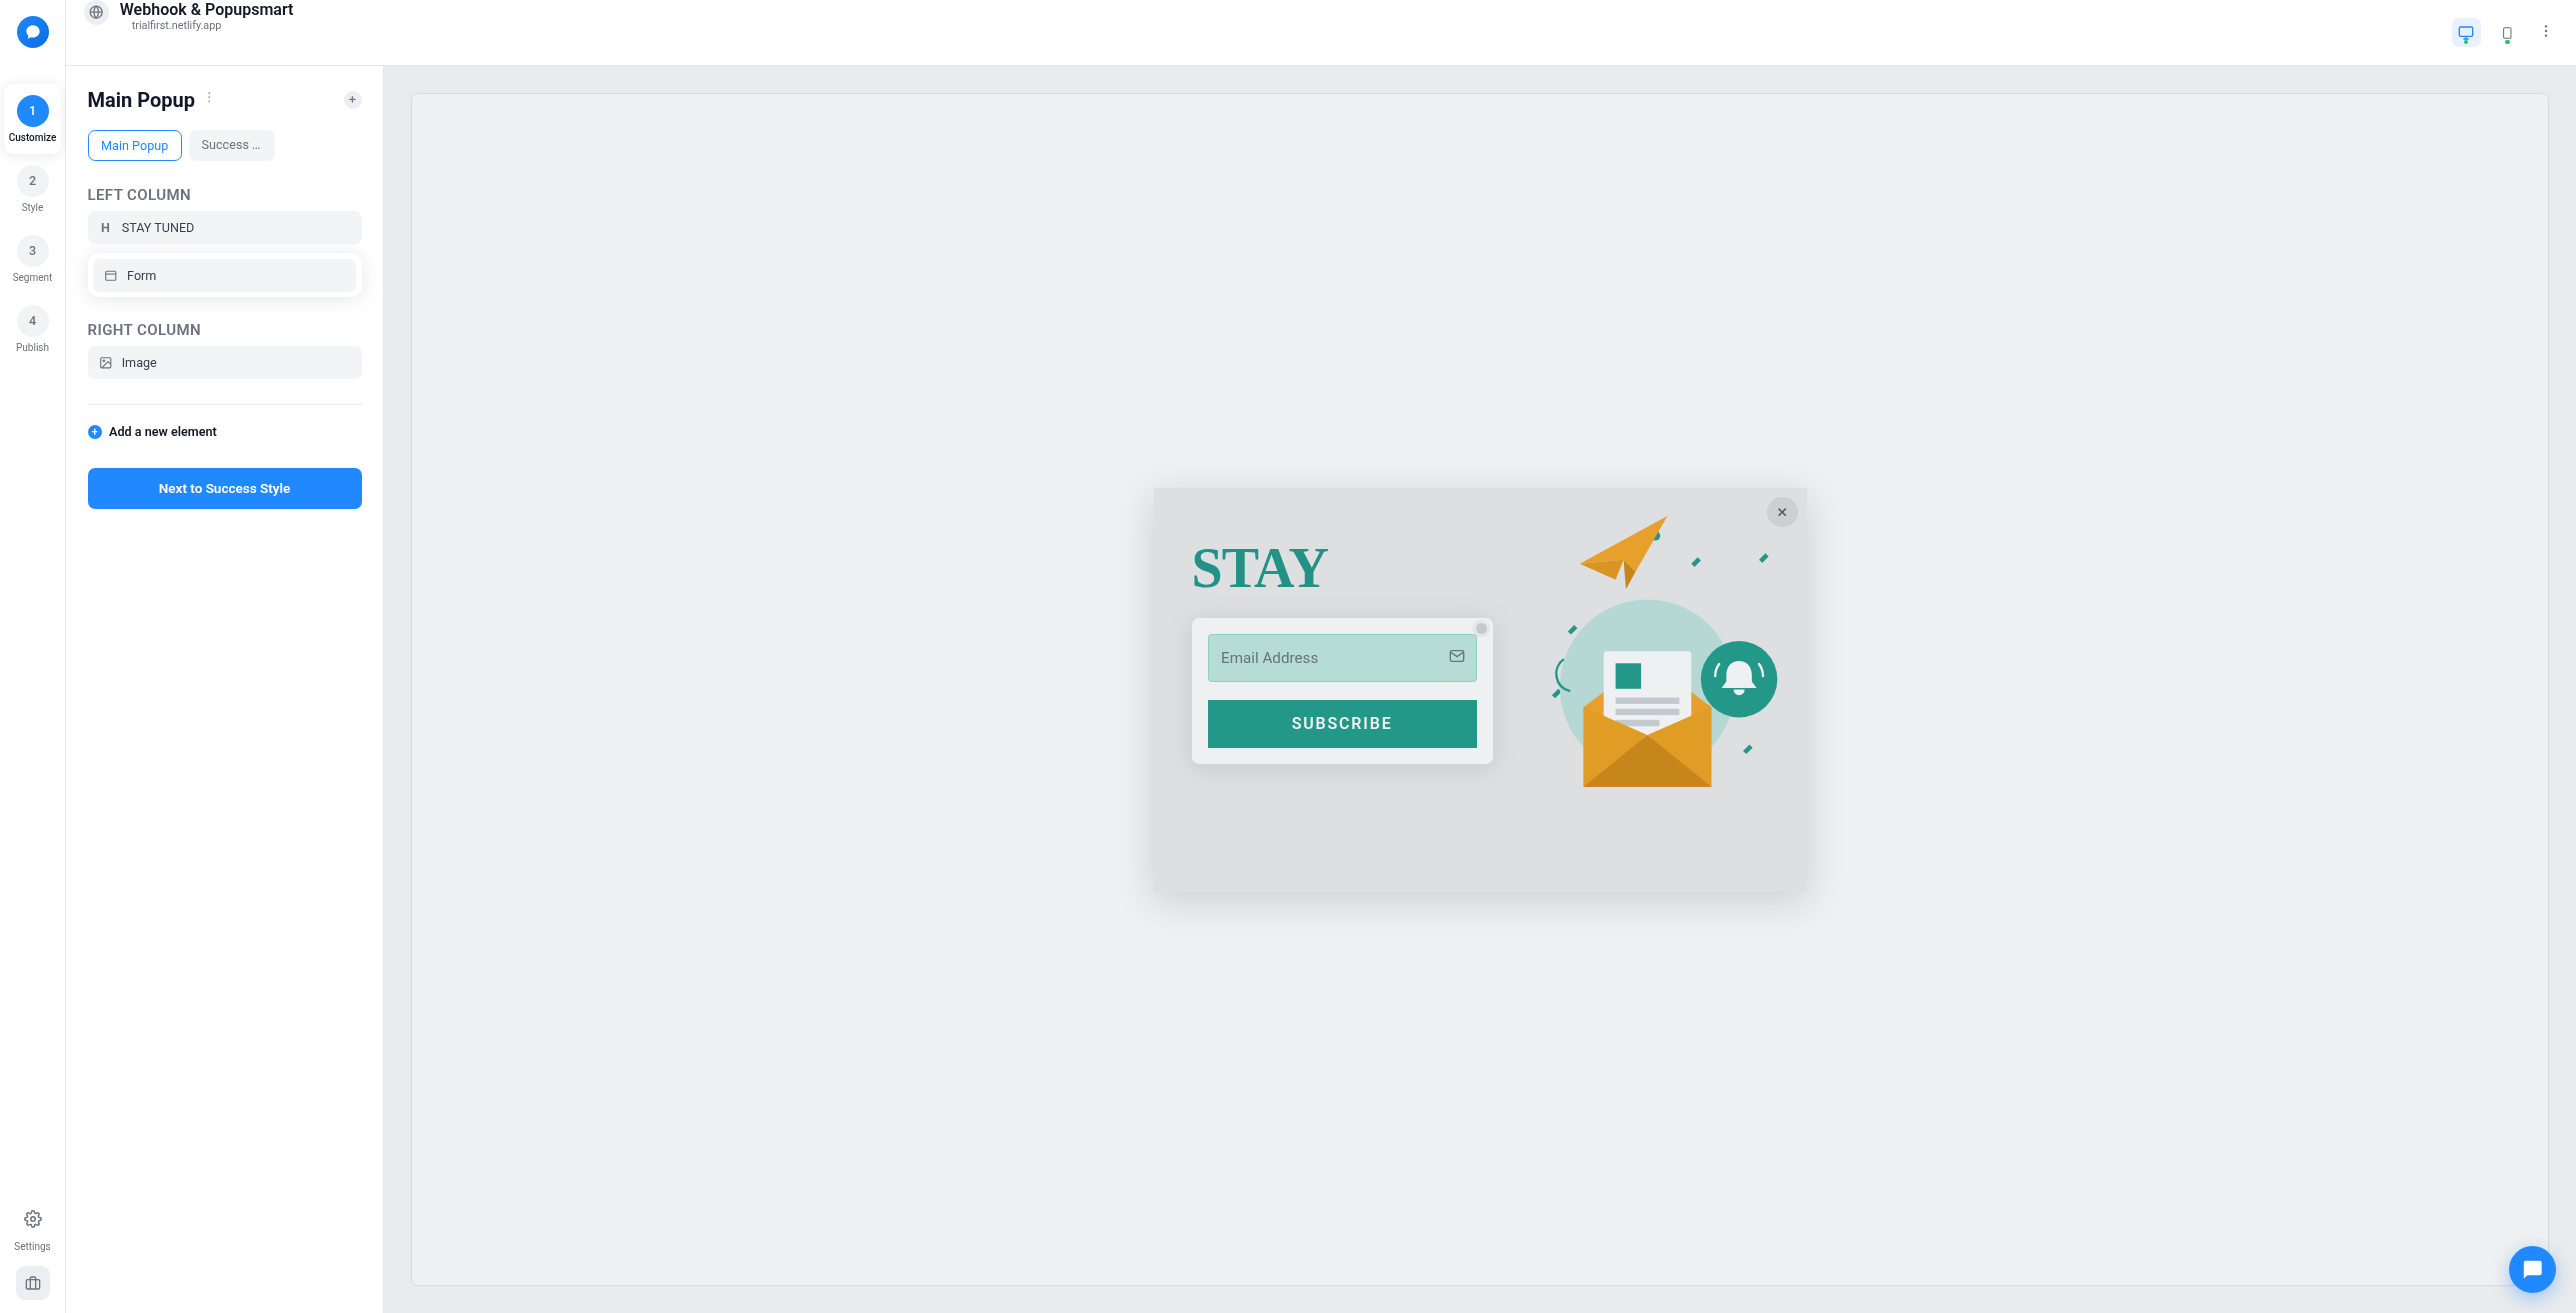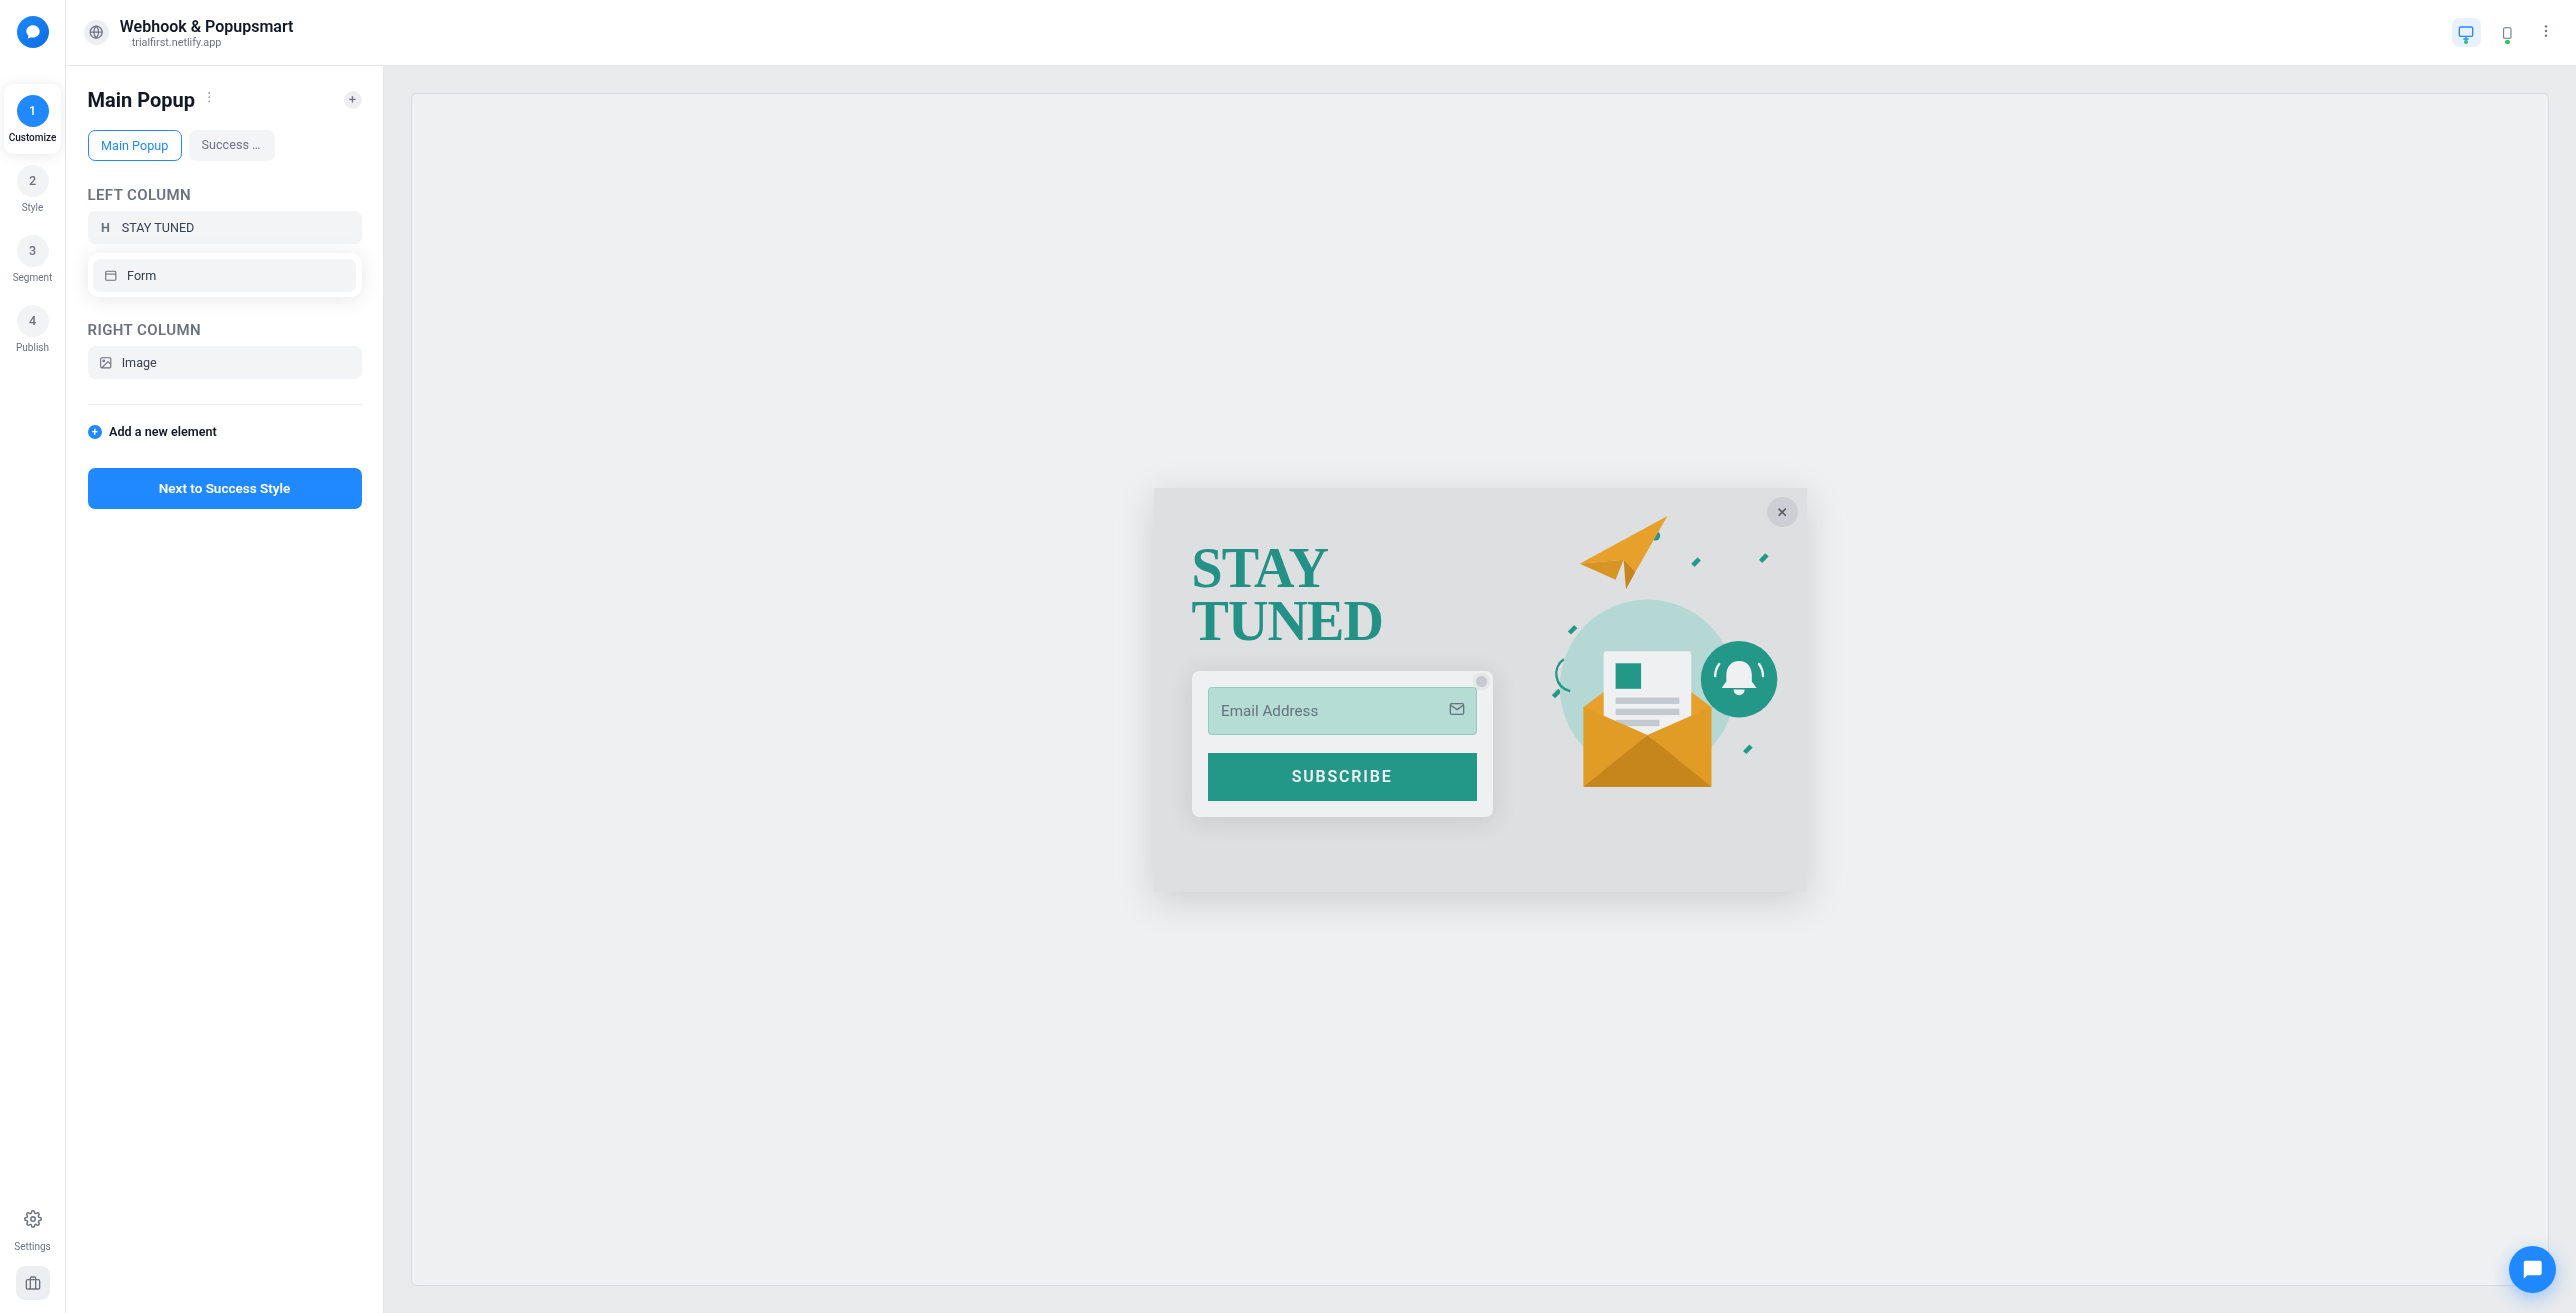--- a/index.html
+++ b/index.html
@@ -17,21 +17,21 @@
 .step.active .num { background:#2189ff; color:#fff; }
 .step .lbl { font-size:10px; color:#6b7280; }
 .step.active .lbl { color:#111827; font-weight:500; }
 .rail-spacer { flex:1; }
 .rail-btn { width:34px; height:34px; display:flex; align-items:center; justify-content:center; border-radius:9px; cursor:pointer; margin-bottom:12.6px; }
 .rail-btn.tool { background:#eceef1; }
 .rail-lbl { font-size:10px; color:#6b7280; margin-top: -7.2px; margin-bottom: 14.4px;}
 
 
 .main { flex:1; display:flex; flex-direction:column; }
-.topbar { height:66px; display:flex; align-items:center; padding: 0 18px; border-bottom:0.9px solid #e5e7eb; }
+.topbar { height:66px; display:flex; padding: 0 18px; border-bottom:0.9px solid #e5e7eb; }
 .globe { width:25px; height:25px; border-radius:50%; background:#eceef1; display:flex; align-items:center; justify-content:center; margin-right:10.8px; }
 .title-block .t1 { font-size:16px; font-weight:600; color:#111827; }
 .title-block .t2 { font-size:10.8px; color:#6b7280;padding-left:12px; }
 .topbar-spacer { flex:1; }
 .dev-group { display:flex; align-items:center; gap:12.6px; }
 .dev { width:29px; height:29px; border-radius:7.2px; display:flex; flex-direction:column; align-items:center; justify-content:center; position:relative; cursor:pointer; }
 .dev.active { background:#e9f1ff; }
 .dev-dot { position:absolute; bottom:2.7px; width:4.5px; height:4.5px; border-radius:50%; background:#22c55e; }
 .dev svg { stroke:#6b7280; }
 .dev.active svg { stroke:#2189ff; }
@@ -249,21 +249,20 @@
         <div class="frame">
 
           <div class="popup">
             <div class="popup-close">
               <svg width="14.4" height="14.4" viewBox="0 0 24 24" stroke="#555" stroke-width="2.5">
                   <path d="M18 6 6 18M6 6l12 12"></path>
                 </svg>
             </div>
             <div class="popup-left">
               <div class="stay">STAY</div>
-              <div class="stay">TUNED</div>
 
               <div class="form-hl">
                 <div class="dot"></div>
                 <div class="email-in">
                   <input type="text" placeholder="Email Address" style="">
                   <span class="mail-ic">
                     <svg width="16" height="16" viewBox="0 0 24 24" fill="none" stroke="#6b7280" stroke-width="2">
                         <rect x="2" y="4" width="20" height="16" rx="2"></rect>
                         <path d="M22 6 12 13 2 6"></path>
                       </svg>

